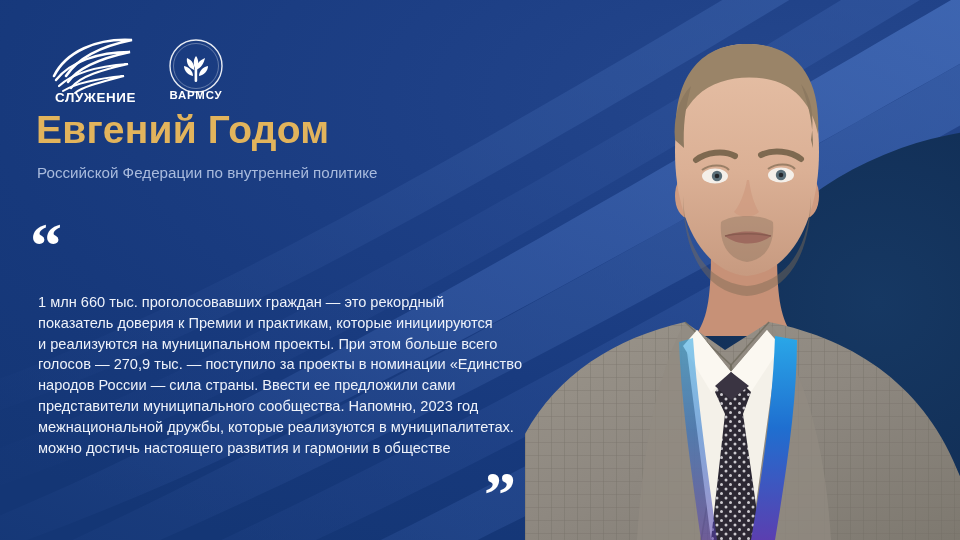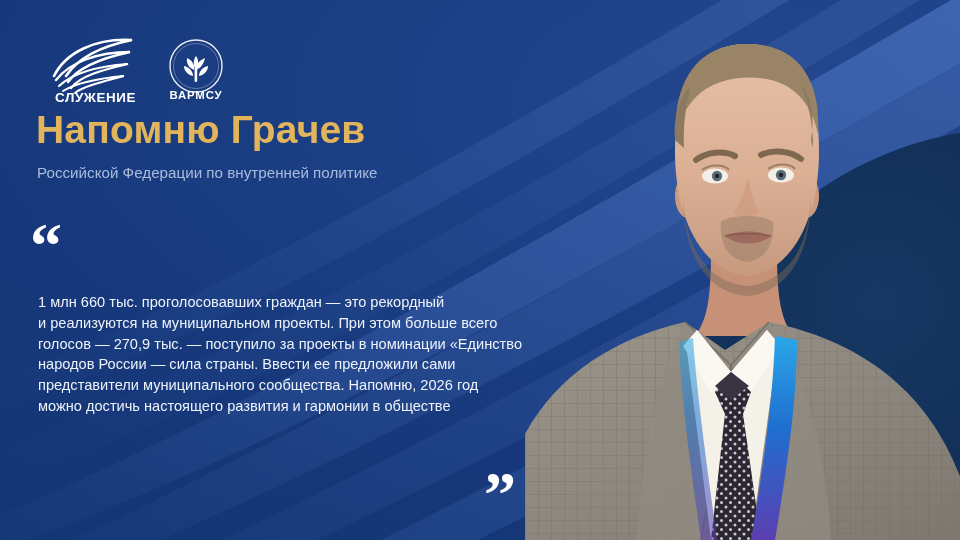--- a/index.html
+++ b/index.html
@@ -223,34 +223,36 @@
           <path d="M24,30 C29,31 33,35 33,40 C28,39 24,35 24,30 Z"></path>
           <path d="M48,30 C48,35 44,39 39,40 C39,35 43,31 48,30 Z"></path>
           <rect x="34.6" y="32" width="2.6" height="14" rx="1.2"></rect>
         </g>
         <text x="36" y="63" fill="#ffffff" text-anchor="middle" font-family="Liberation Sans, sans-serif" font-size="11.4" font-weight="bold" letter-spacing="0.8">ВАРМСУ</text>
       </svg>
     </div>
 
   </div>
 
-  <div class="name">Напомню Грачев</div>
+  <div class="name">Евгений Годом</div>
 
   <div class="role">
     <span>Российской Федерации по внутренней политике</span>
   </div>
 
   <div class="quote-open">“</div>
 
   <div class="quote-body">
     <p>
       <span class="ln">1 млн 660 тыс. проголосовавших граждан — это рекордный</span>
+      <span class="ln">показатель доверия к Премии и практикам, которые инициируются</span>
       <span class="ln">и реализуются на муниципальном проекты. При этом больше всего</span>
       <span class="ln">голосов — 270,9 тыс. — поступило за проекты в номинации «Единство</span>
       <span class="ln">народов России — сила страны. Ввести ее предложили сами</span>
-      <span class="ln">представители муниципального сообщества. Напомню, 2026 год</span>
+      <span class="ln">представители муниципального сообщества. Напомню, 2023 год</span>
+      <span class="ln">межнациональной дружбы, которые реализуются в муниципалитетах.</span>
       <span class="ln">можно достичь настоящего развития и гармонии в обществе</span>
     </p>
   </div>
 
   <div class="quote-close">”</div>
 
 </div>
 
 </body></html>

